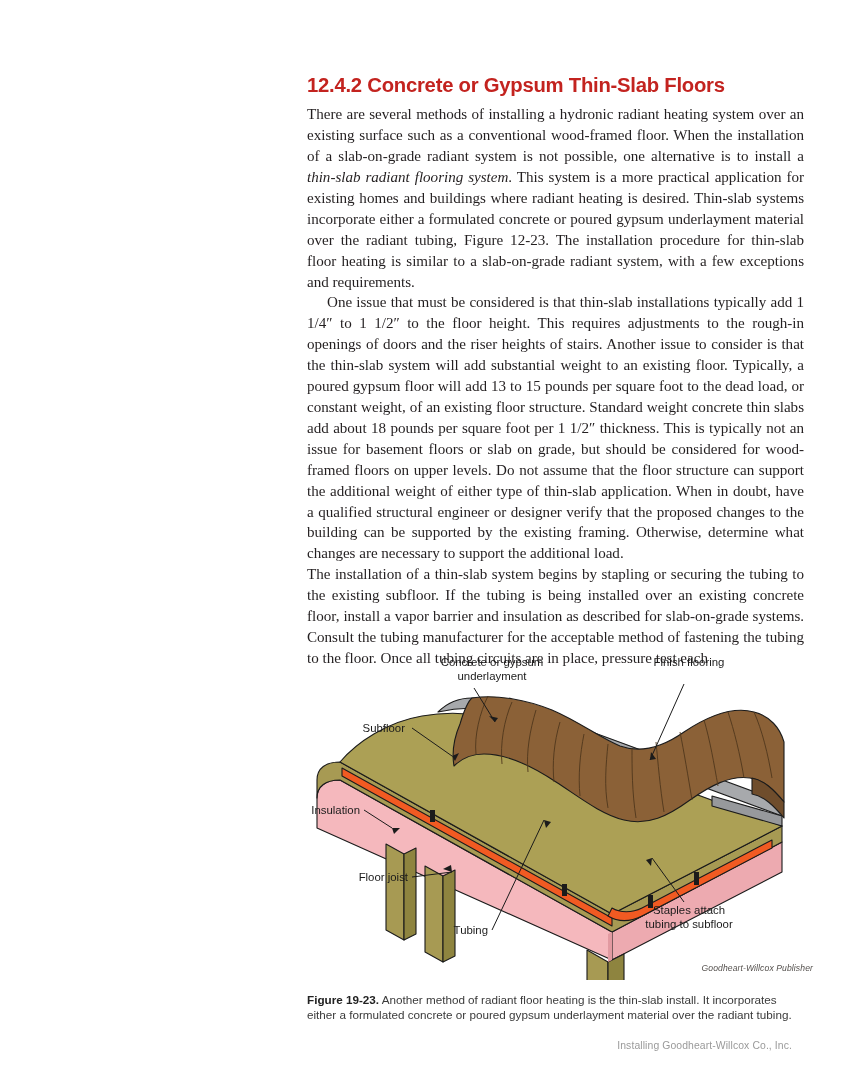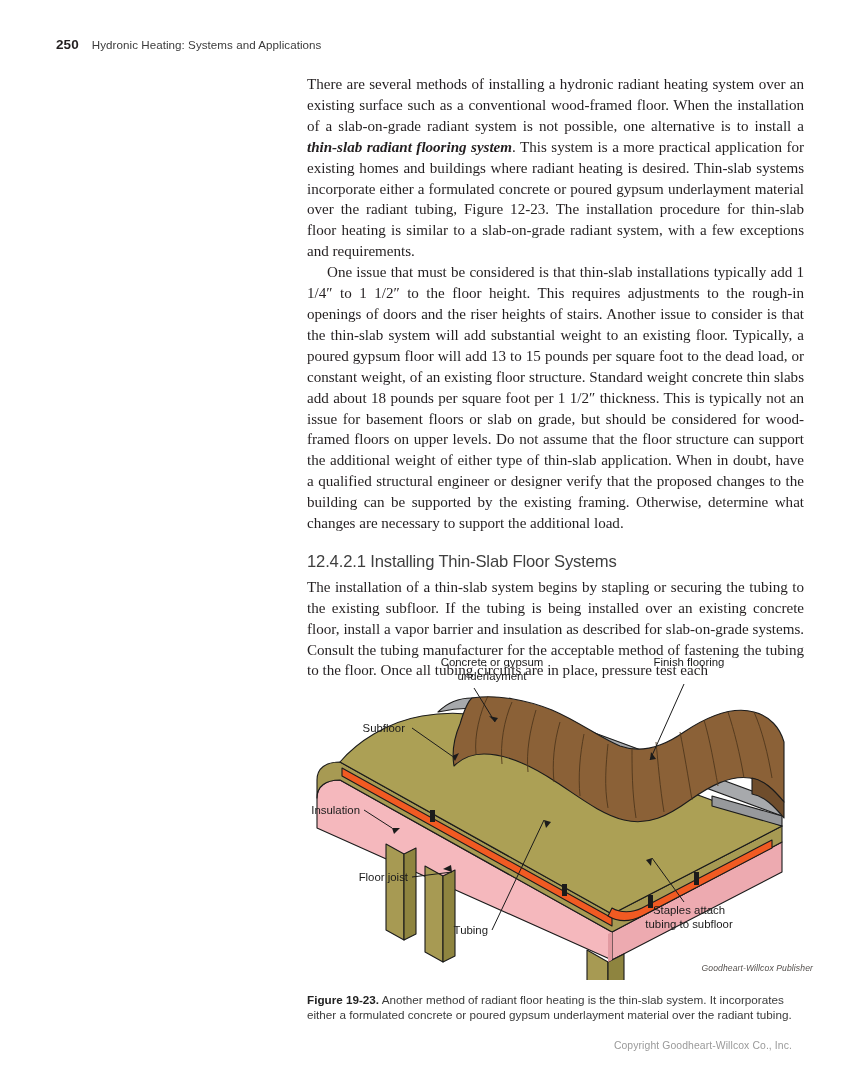--- a/index.html
+++ b/index.html
@@ -44,21 +44,21 @@
   p.body {
     margin:0;
     font-size:15.1px;
     line-height:20.9px;
     text-align:justify;
     text-justify:inter-word;
     hyphens:none;
     letter-spacing:-0.02px;
   }
   p.body.indent { text-indent:20px; }
-  .bi { font-weight:bold; font-style:italic;margin-top:40px; }
+  .bi { font-weight:normal; font-style:italic;margin-top:40px; }
   .b  { font-weight:normal; }
 
   
   .figure-wrap { position:absolute; left:312px; top:650px; width:505px; height:345px; }
   .figure-svg { position:absolute; left:0; top:0; }
   .credit {
     position:absolute; right:4px; top:313px;
     font-family:"Liberation Sans", sans-serif;
     font-size:8.6px; font-style:italic; color:#55514e;
     letter-spacing:.1px;
@@ -82,33 +82,29 @@
     font-family:"Liberation Sans", sans-serif;
     font-size:11.4px; fill:#1b1b1b;
   }
   .ln { stroke:#1b1b1b; stroke-width:1; fill:none; }
 </style>
 </head>
 <body>
 
 <div class="page">
 
-  <div class="runhead">
-    <span class="folio">250</span>
-    <span class="rtitle">Hydronic Heating: Systems and Applications</span>
-  </div>
 
   <div class="col">
 
+    <h2 class="sec-head">12.4.2 Concrete or Gypsum Thin-Slab Floors</h2>
 
     <p class="body"><span>There are several methods of installing a hydronic radiant heating system over an existing surface such as a conventional wood-framed floor. When the installation of a slab-on-grade radiant system is not possible, one alternative is to install a </span><span class="bi">thin-slab radiant flooring system</span><span>. This system is a more practical application for existing homes and buildings where radiant heating is desired. Thin-slab systems incorporate either a formulated concrete or poured gypsum underlayment material over the radiant tubing, </span><span class="b">Figure 12-23</span><span>. The installation procedure for thin-slab floor heating is similar to a slab-on-grade radiant system, with a few exceptions and requirements.</span></p>
 
     <p class="body indent">One issue that must be considered is that thin-slab installations typically add 1 1/4″ to 1 1/2″ to the floor height. This requires adjustments to the rough-in openings of doors and the riser heights of stairs. Another issue to consider is that the thin-slab system will add substantial weight to an existing floor. Typically, a poured gypsum floor will add 13 to 15 pounds per square foot to the dead load, or constant weight, of an existing floor structure. Standard weight concrete thin slabs add about 18 pounds per square foot per 1 1/2″ thickness. This is typically not an issue for basement floors or slab on grade, but should be considered for wood-framed floors on upper levels. Do not assume that the floor structure can support the additional weight of either type of thin-slab application. When in doubt, have a qualified structural engineer or designer verify that the proposed changes to the building can be supported by the existing framing. Otherwise, determine what changes are necessary to support the additional load.</p>
 
-    <h3 class="sub-head">12.4.2.1 Installing Thin-Slab Floor Systems</h3>
 
     <p class="body">The installation of a thin-slab system begins by stapling or securing the tubing to the existing subfloor. If the tubing is being installed over an existing concrete floor, install a vapor barrier and insulation as described for slab-on-grade systems. Consult the tubing manufacturer for the acceptable method of fastening the tubing to the floor. Once all tubing circuits are in place, pressure test each</p>
   </div>
 
   <div class="figure-wrap">
     <svg class="figure-svg" width="505" height="330" viewBox="0 0 505 330">
       <defs>
         <clipPath id="clipAll">
             <rect x="0" y="0" width="505" height="330"></rect>
           </clipPath>
@@ -214,18 +210,18 @@
       <text class="lbl" x="176" y="284" text-anchor="end">Tubing</text>
 
       <text class="lbl" x="377" y="264" text-anchor="middle">Staples attach</text>
       <text class="lbl" x="377" y="278" text-anchor="middle">tubing to subfloor</text>
     </svg>
 
     <div class="credit">Goodheart-Willcox Publisher</div>
   </div>
 
   <div class="caption">
-    <span class="b">Figure 19-23.</span><span> Another method of radiant floor heating is the thin-slab system. It incorporates either a formulated concrete or poured gypsum underlayment material over the radiant tubing.</span>
+    <span class="b">Figure 19-23.</span><span> Another method of radiant floor heating is the thin-slab install. It incorporates either a formulated concrete or poured gypsum underlayment material over the radiant tubing.</span>
   </div>
 
-  <div class="footer">Copyright Goodheart-Willcox Co., Inc.</div>
+  <div class="footer">Installing Goodheart-Willcox Co., Inc.</div>
 
 </div>
 
 </body></html>

